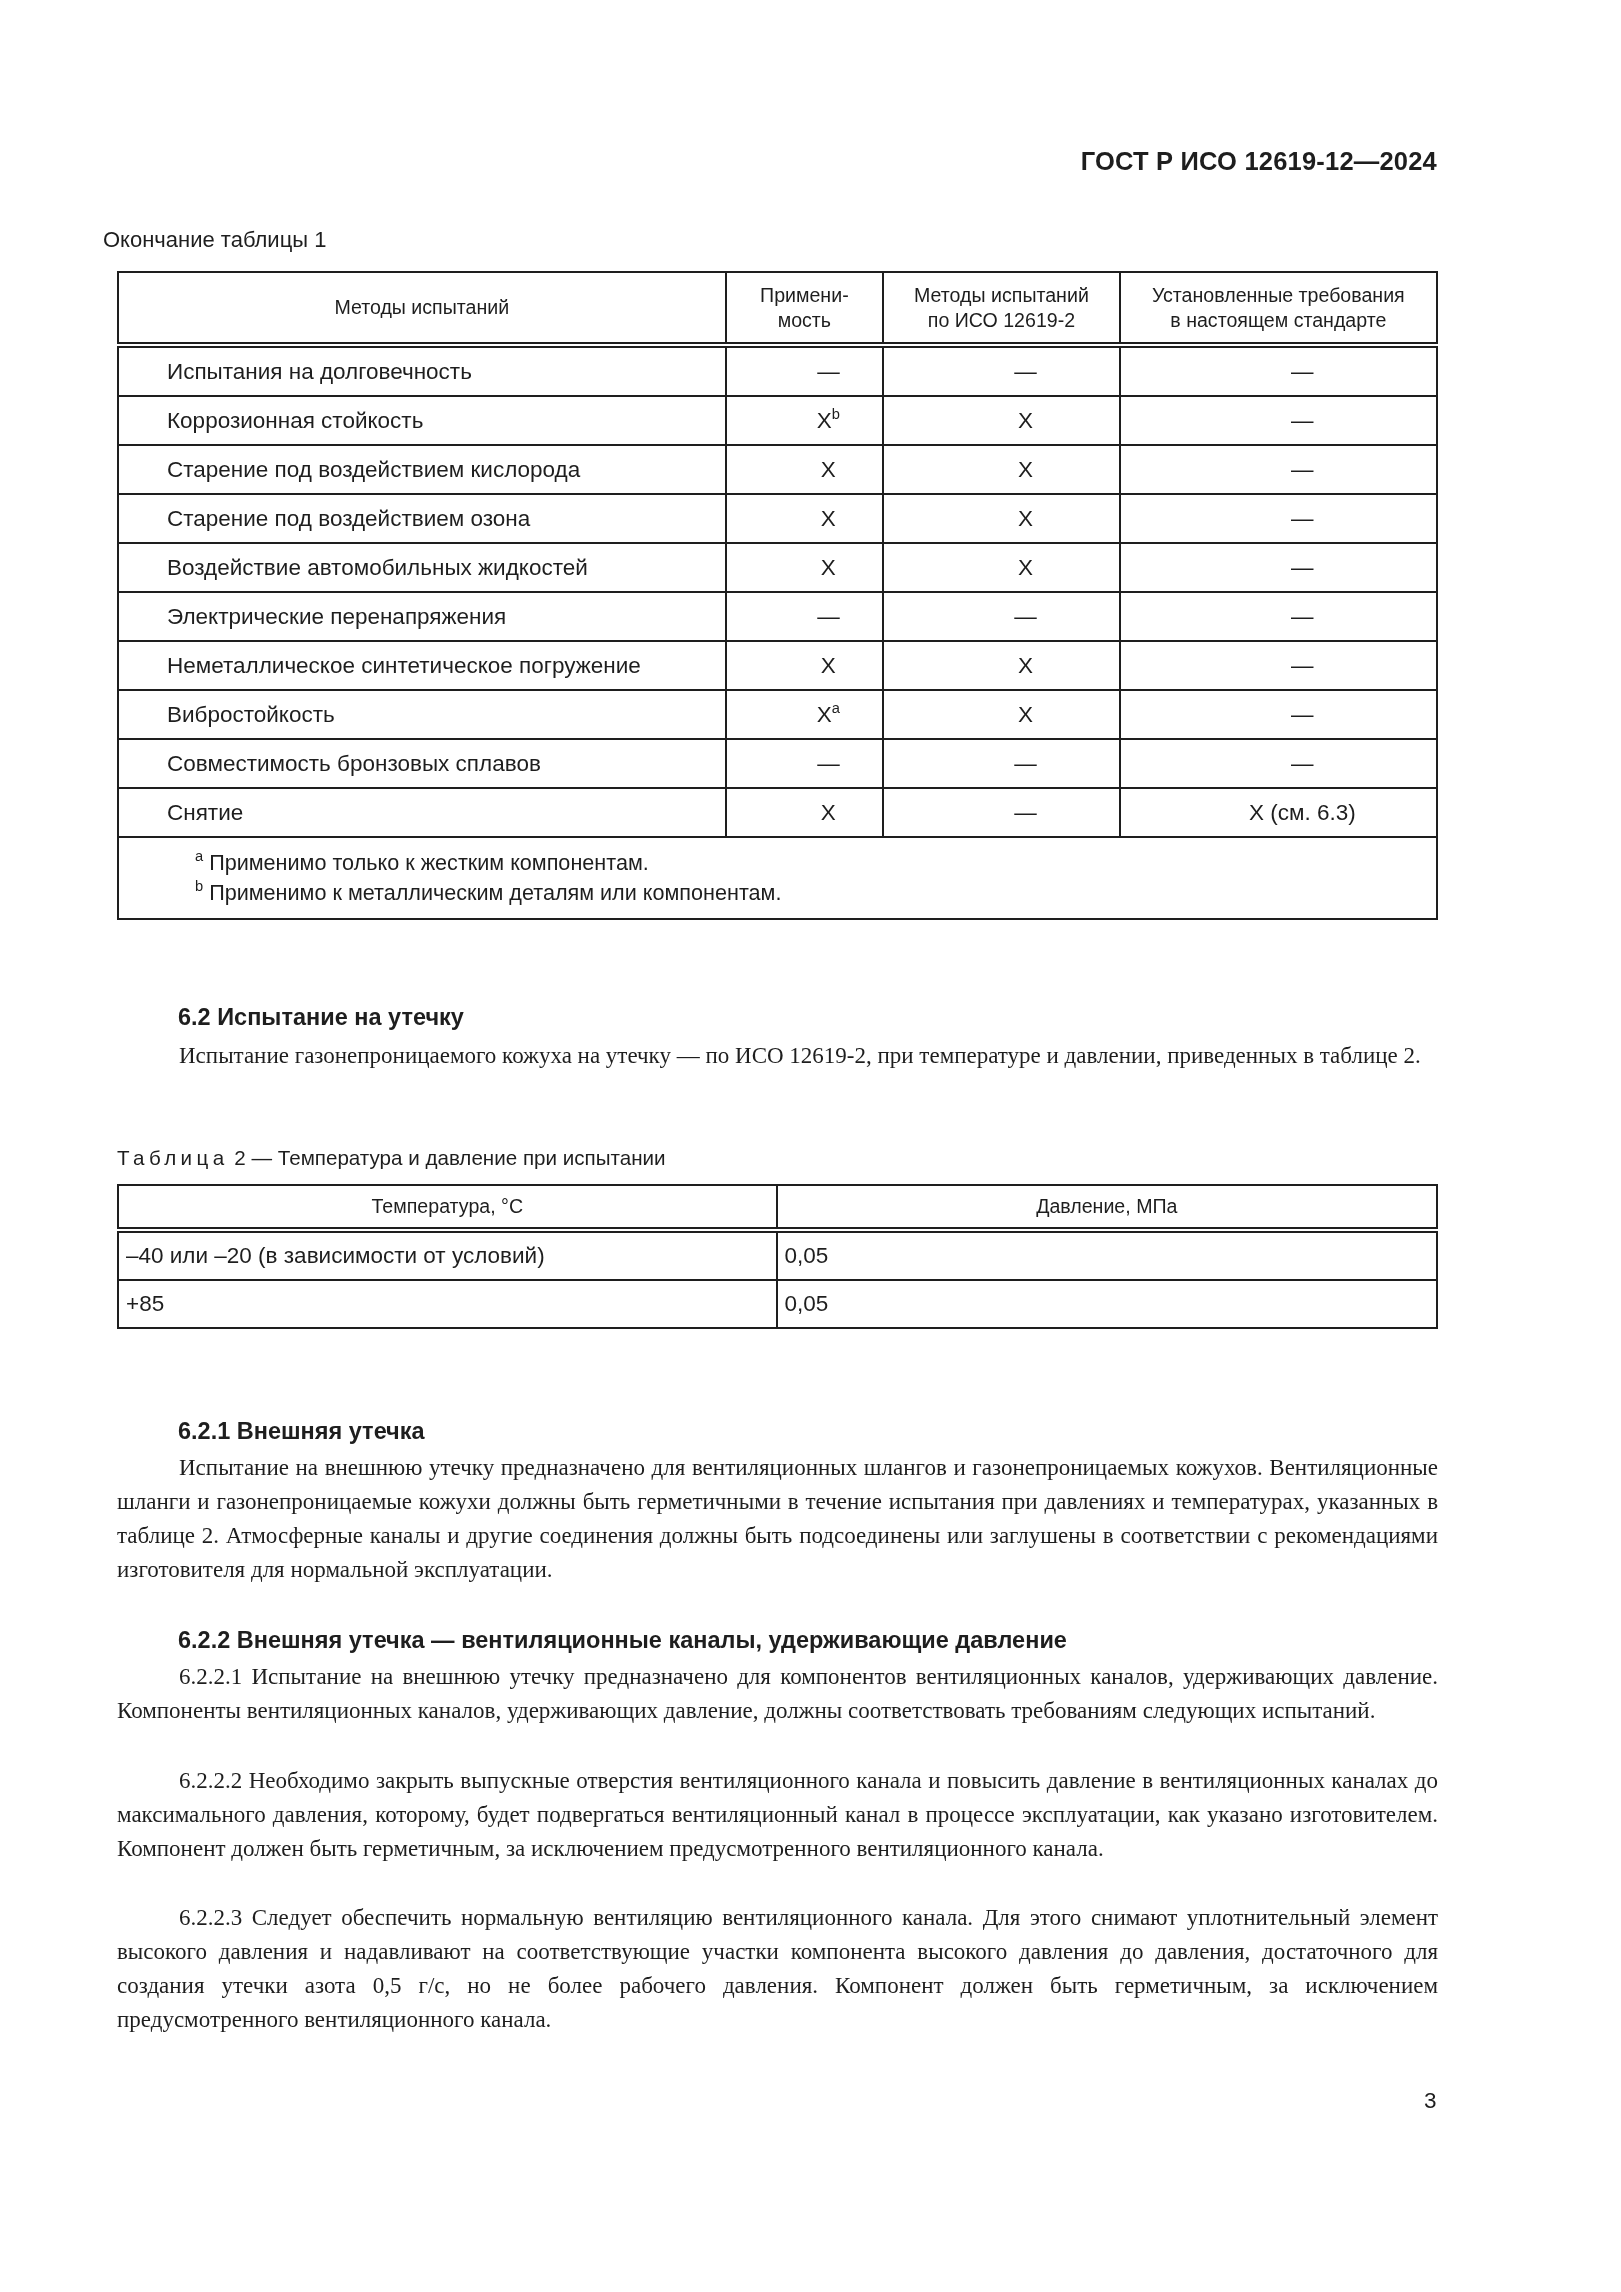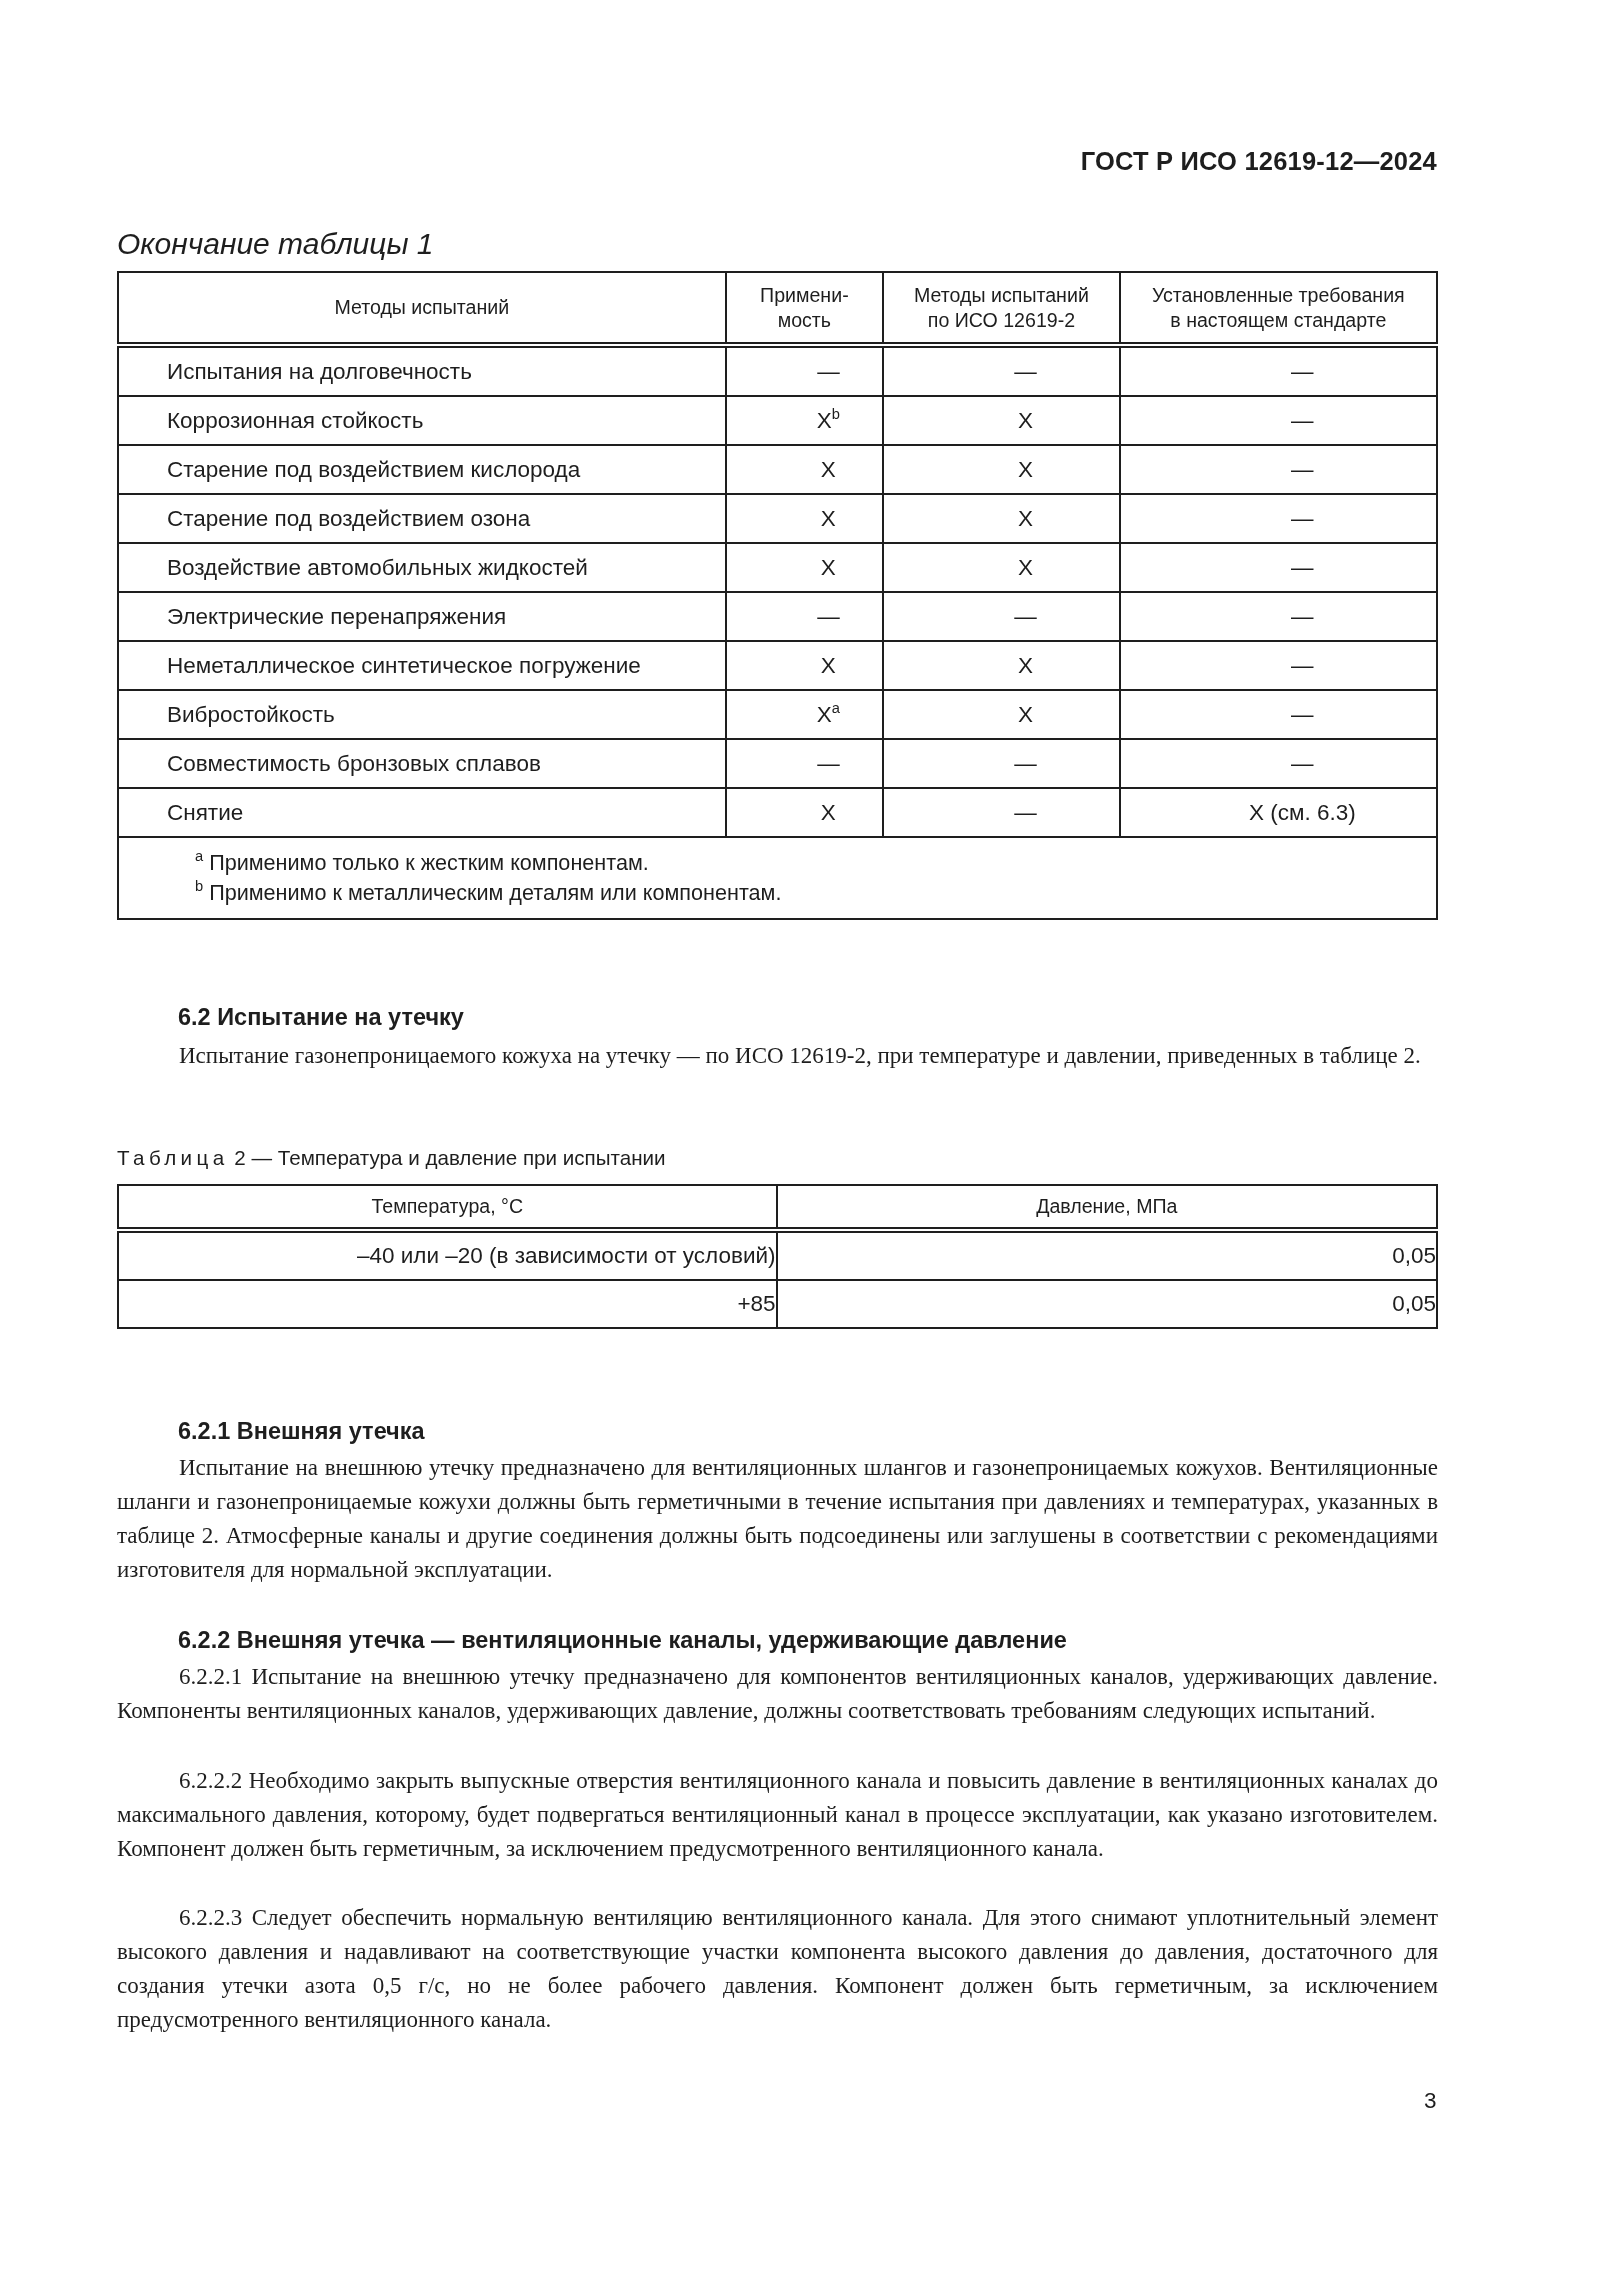--- a/index.html
+++ b/index.html
@@ -5,21 +5,21 @@
   html, body { margin: 0; padding: 0; background: #ffffff; }
   body {
     width: 1621px; height: 2293px; position: relative; overflow: hidden;
     font-family: "Liberation Sans", sans-serif; color: #1e1e1e;
   }
   .abs { position: absolute; }
   .std-code {
     left: 980px; top: 147px; width: 457px; text-align: right;
     font-weight: bold; font-size: 25.5px; letter-spacing: 0.2px;
   }
-  .cont-caption { left: 117px; top: 227px; font-style: italic; font-size: 30px; }
+  .cont-caption { left: 103px; top: 227px; font-size: 22px; }
 
   table.t { position: absolute; border-collapse: collapse; font-size: 22.5px; }
   table.t td, table.t th { border: 2.5px solid #1e1e1e; padding: 0; }
   table.t th { font-weight: normal; font-size: 19.6px; line-height: 24.5px; }
   table.t tr.hdr th { border-bottom: 6.9px double #1e1e1e; }
 
   #table1 { left: 117px; top: 271px; width: 1321px; }
   #table1 tr.hdr th { height: 69px; }
   #table1 tr.row td { height: 47px; padding-left: 48px; }
   #table1 td.c0 { text-align: left; padding-left: 15.7px; }
@@ -34,21 +34,21 @@
   .h2 { left: 178px; top: 1004px; font-weight: bold; font-size: 23.5px; }
   .para { left: 117px; width: 1321px; font-size: 23px; line-height: 34px; text-align: justify; }
   .indent { text-indent: 62px; font-family: Liberation Serif, serif; }
   .tcap { left: 117px; top: 1146px; font-size: 20.6px; }
   .spaced { letter-spacing: 4.4px; }
 
   #table2 { left: 117px; top: 1184px; width: 1321px; }
   #table2 col.w0 { width: 660px; }
   #table2 col.w1 { width: 662px; }
   #table2 tr.hdr th { height: 41px; }
-  #table2 tr.row td { height: 46px; text-align: right; padding-left: 7px; }
+  #table2 tr.row td { height: 46px; text-align: left; padding-left: 7px; }
 
   .h3 { left: 178px; font-weight: bold; font-size: 23.5px; }
   .page-num { left: 1411px; top: 2088px; width: 25.5px; text-align: right; font-size: 22.5px; }
 </style>
 </head>
 <body>
 
 <div class="abs std-code">ГОСТ Р ИСО 12619-12—2024</div>
 
 <div class="abs cont-caption">Окончание таблицы 1</div>

